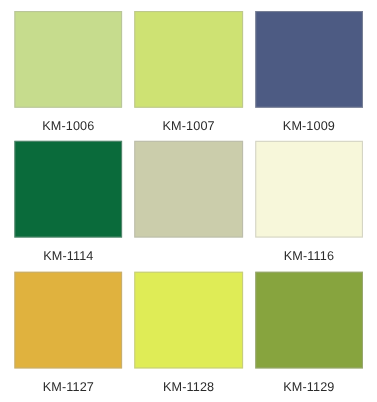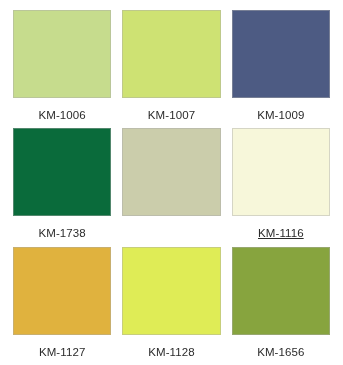--- a/index.html
+++ b/index.html
@@ -61,40 +61,40 @@
     <div class="swatch-label" style="color: rgb(43, 43, 43); text-align: right;">KM-1007</div>
   </div>
 
   <div class="swatch-cell">
     <div class="swatch-chip" style="background-color: rgb(77, 91, 131);"></div>
     <div class="swatch-label" style="color: rgb(43, 43, 43);">KM-1009</div>
   </div>
 
   <div class="swatch-cell">
     <div class="swatch-chip" style="background-color: rgb(10, 107, 59);"></div>
-    <div class="swatch-label" style="color: rgb(43, 43, 43);">KM-1738</div>
+    <div class="swatch-label" style="color: rgb(43, 43, 43);">KM-1114</div>
   </div>
 
   <div class="swatch-cell">
     <div class="swatch-chip" style="background-color: rgb(203, 205, 171);"></div>
   </div>
 
   <div class="swatch-cell">
     <div class="swatch-chip" style="background-color: rgb(247, 247, 218);"></div>
-    <div class="swatch-label" style="color: rgb(43, 43, 43); text-decoration: underline;">KM-1116</div>
+    <div class="swatch-label" style="color: rgb(43, 43, 43);">KM-1116</div>
   </div>
 
   <div class="swatch-cell">
     <div class="swatch-chip" style="background-color: rgb(224, 178, 62);"></div>
     <div class="swatch-label" style="color: rgb(43, 43, 43); text-align: center;">KM-1127</div>
   </div>
 
   <div class="swatch-cell">
     <div class="swatch-chip" style="background-color: rgb(223, 236, 86);"></div>
     <div class="swatch-label" style="color: rgb(43, 43, 43);">KM-1128</div>
   </div>
 
   <div class="swatch-cell">
     <div class="swatch-chip" style="background-color: rgb(135, 164, 62);"></div>
-    <div class="swatch-label" style="color: rgb(43, 43, 43);">KM-1656</div>
+    <div class="swatch-label" style="color: rgb(43, 43, 43);">KM-1129</div>
   </div>
 
 </div>
 
 </body></html>

